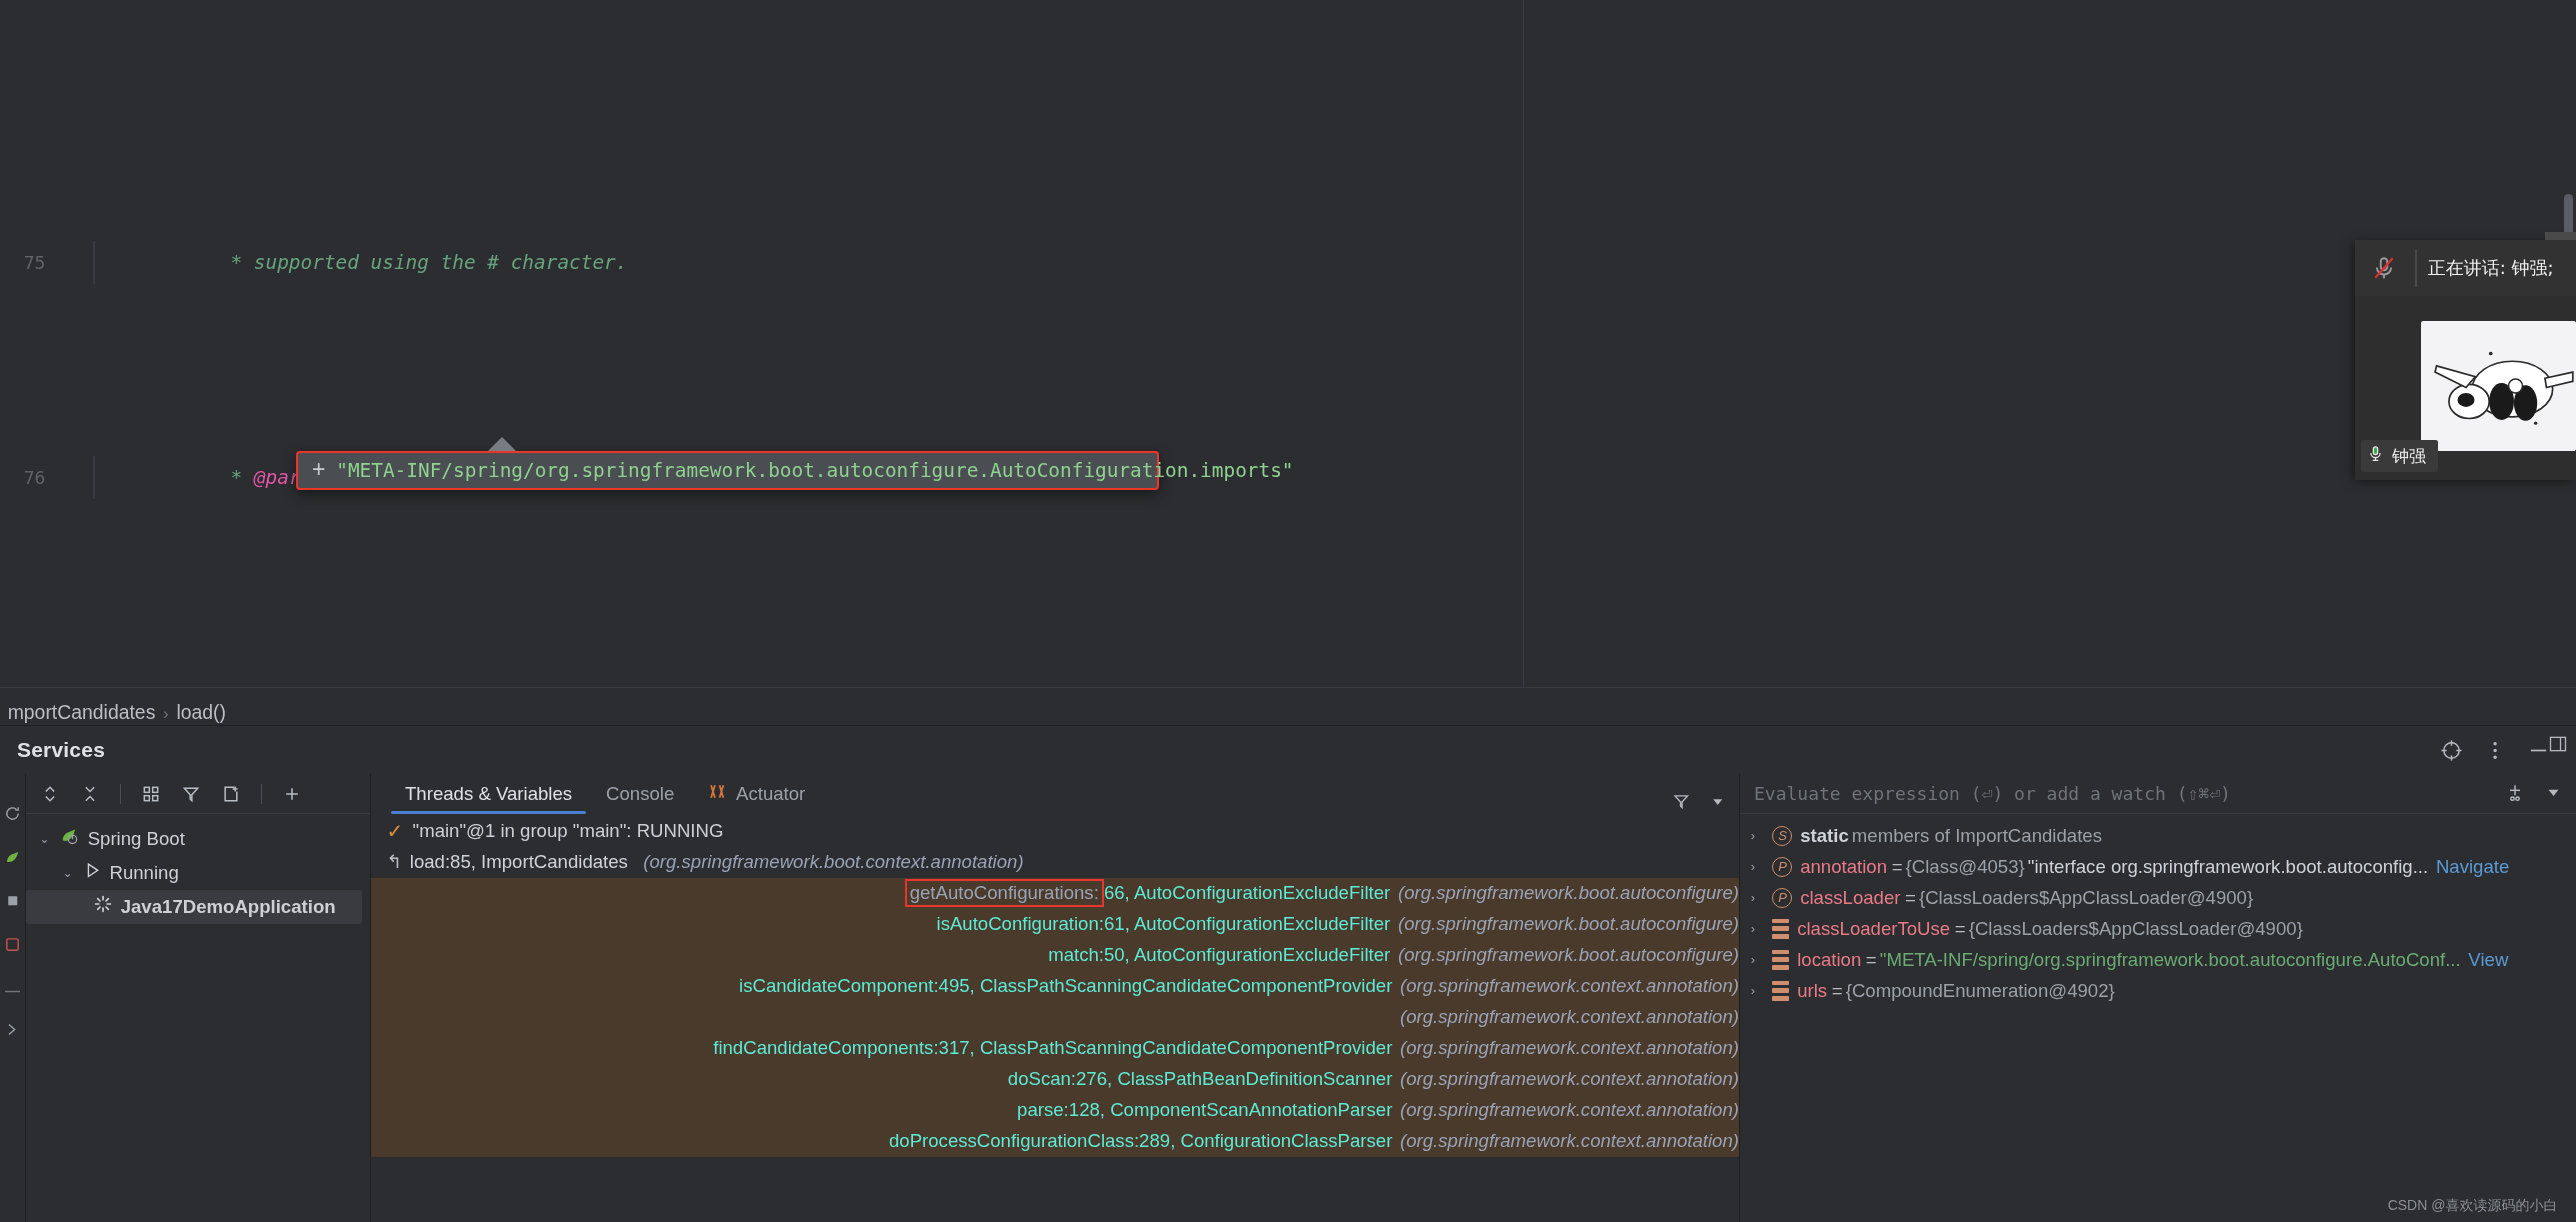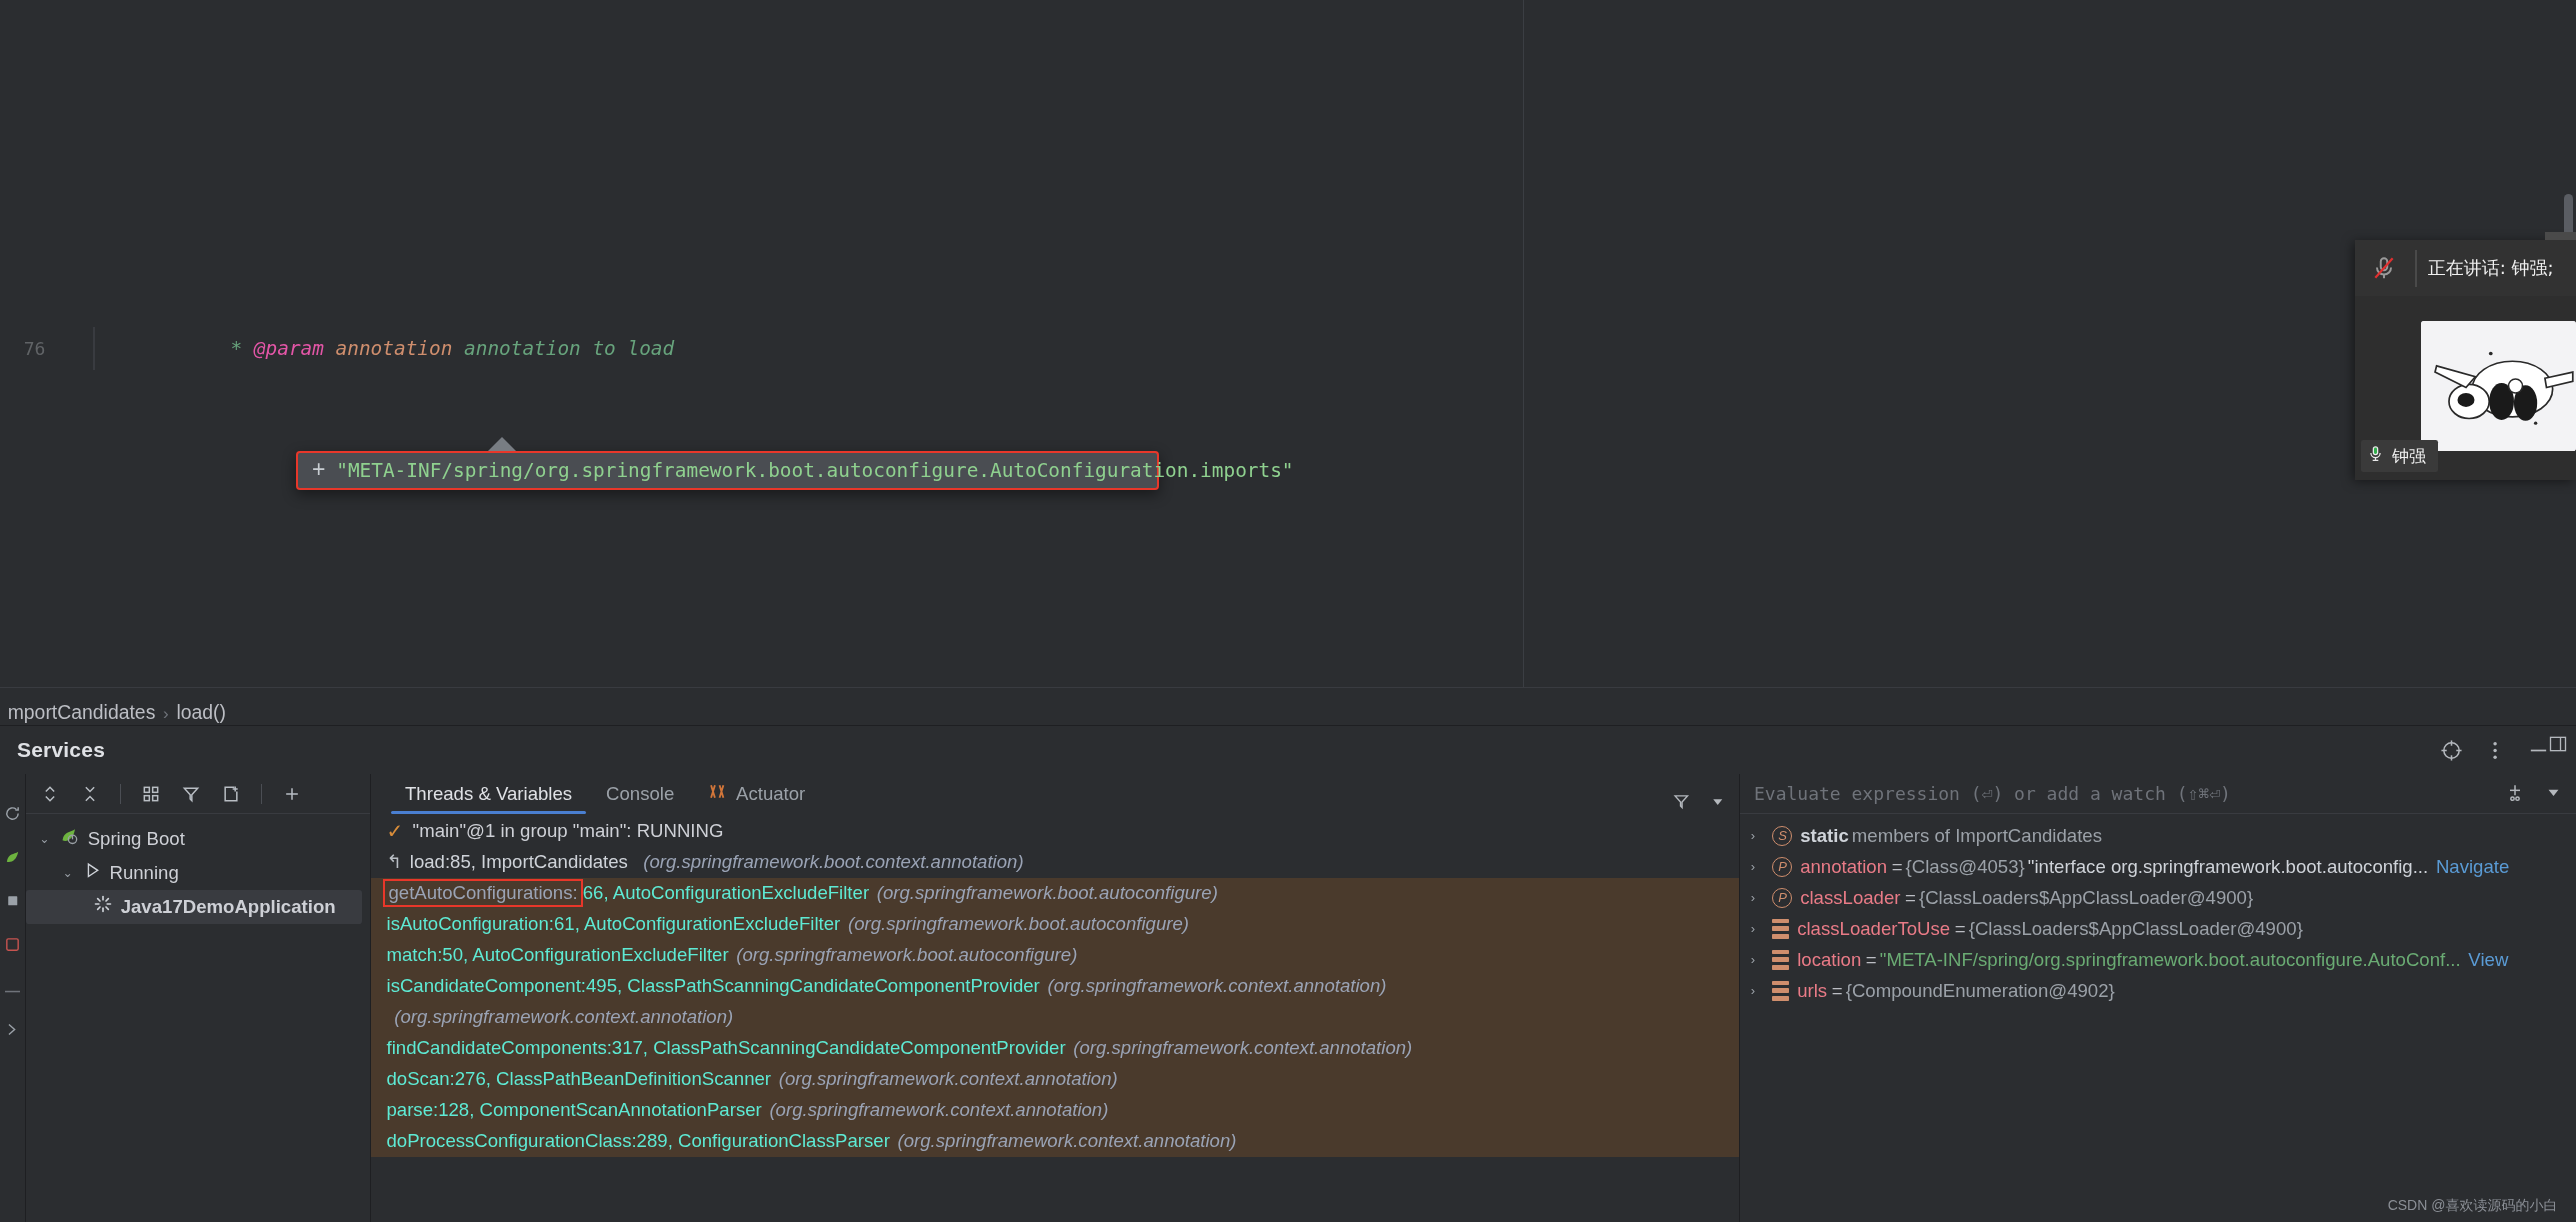--- a/index.html
+++ b/index.html
@@ -141,21 +141,21 @@
   .thread-row {
     display: flex; align-items: center; gap: 9.3px; height: 31px; padding-left: 15.5px;
     font-size: 18.6px; color: #ced0d6;
   }
   .check-orange { color: #d98d3a; font-size: 20px; }
   .frame-row {
     display: flex; align-items: center; height: 31px; padding-left: 15.5px;
     font-size: 18.6px; color: #9aa3b5; white-space: nowrap;
   }
   .frame-row.top { color: #cfd3d9; padding-left: 15.5px; gap: 7.7px; }
-  .frame-row.sel { background: #4a3a2c; }
+  .frame-row.sel { background: #4a3a2c; justify-content: flex-end; }
   .fr-name { color: #5eead4; }
   .fr-pkg { color: #9aa3b5; font-style: italic; }
   .red-box {
     border: 2.3px solid #e8372a; padding: 0.8px 3.1px; margin-left: -3.1px;
   }
   .ret-icon { color: #b9bec4; font-size: 18.6px; }
 
   
   .vars {
     width: 836px; flex: 0 0 836px; display: flex; flex-direction: column;
@@ -235,20 +235,26 @@
 
 <div class="app">
 
   <div class="editor">
     <div class="vguide" style="left:1523px;"></div>
     <div class="code-area">
 
       
 
       
+      <div class="line">
+        <div class="gutter">75</div>
+        <div class="gicon"></div>
+        <div class="sep"></div>
+        <div class="code"><span class="doct" style="padding-left:102px;display:inline-block">* supported using the # character.</span></div>
+      </div>
 
       
       <div class="line">
         <div class="gutter">76</div>
         <div class="gicon"></div>
         <div class="sep"></div>
         <div class="code"><span style="padding-left:102px;display:inline-block"><span class="doct">* </span><span class="tag">@param</span><span class="doct"> </span><span class="tagv">annotation</span><span class="doct"> </span><span class="doct">annotation to load</span></span></div>
       </div>
 
       

